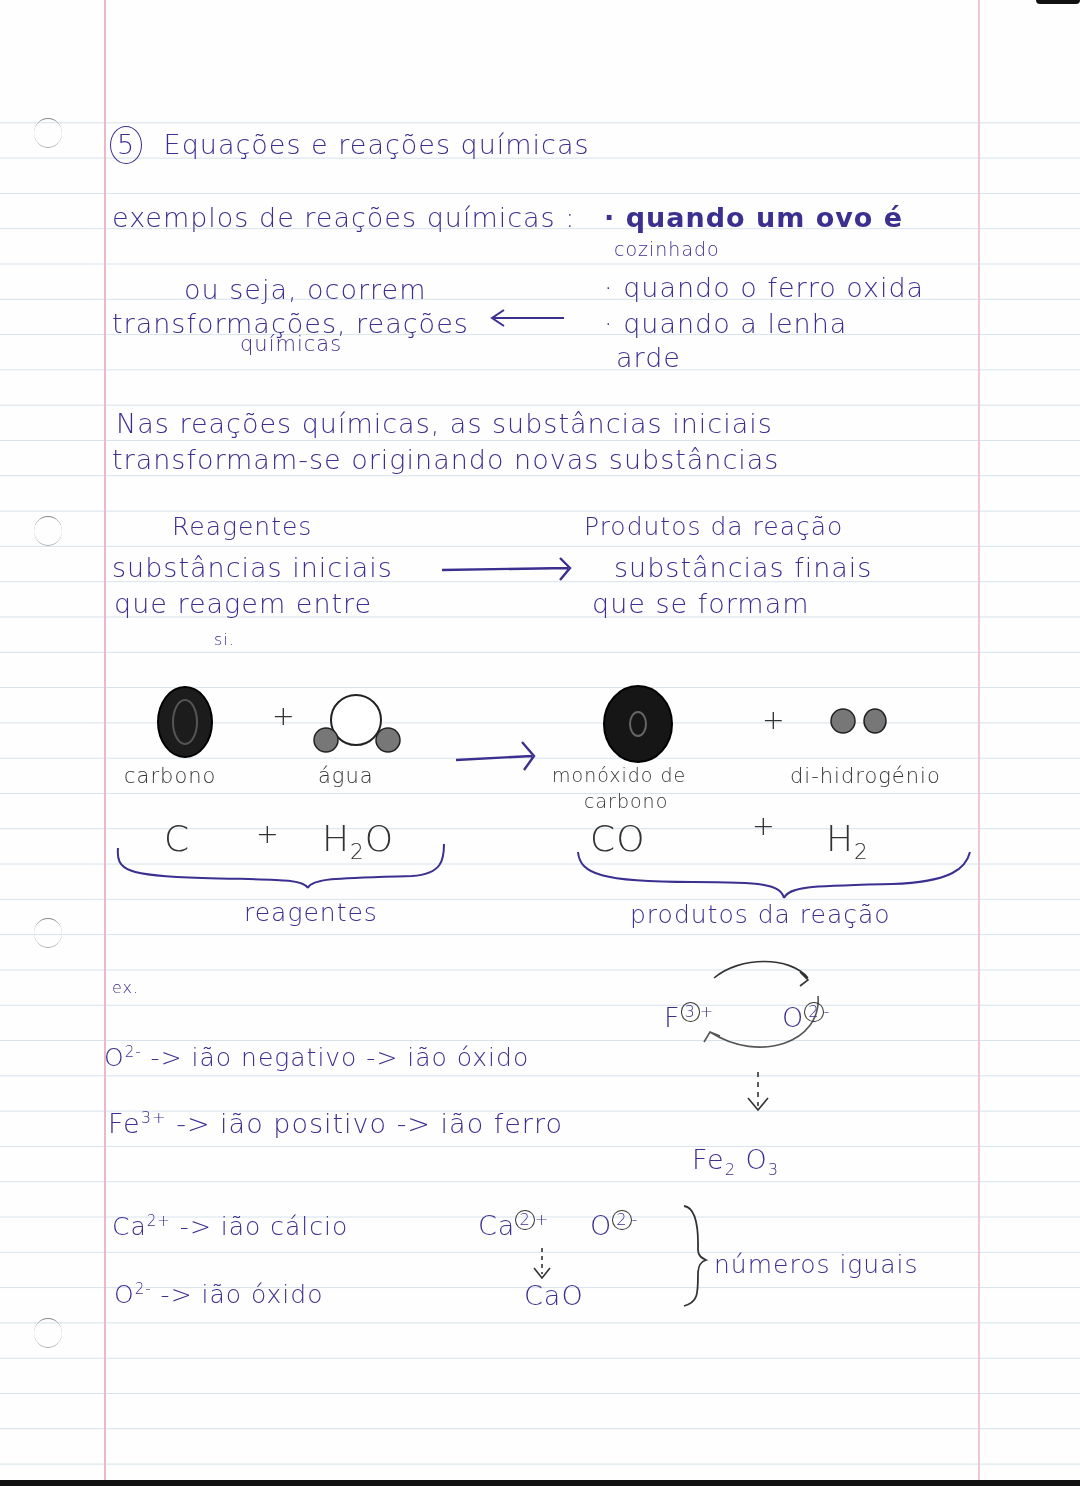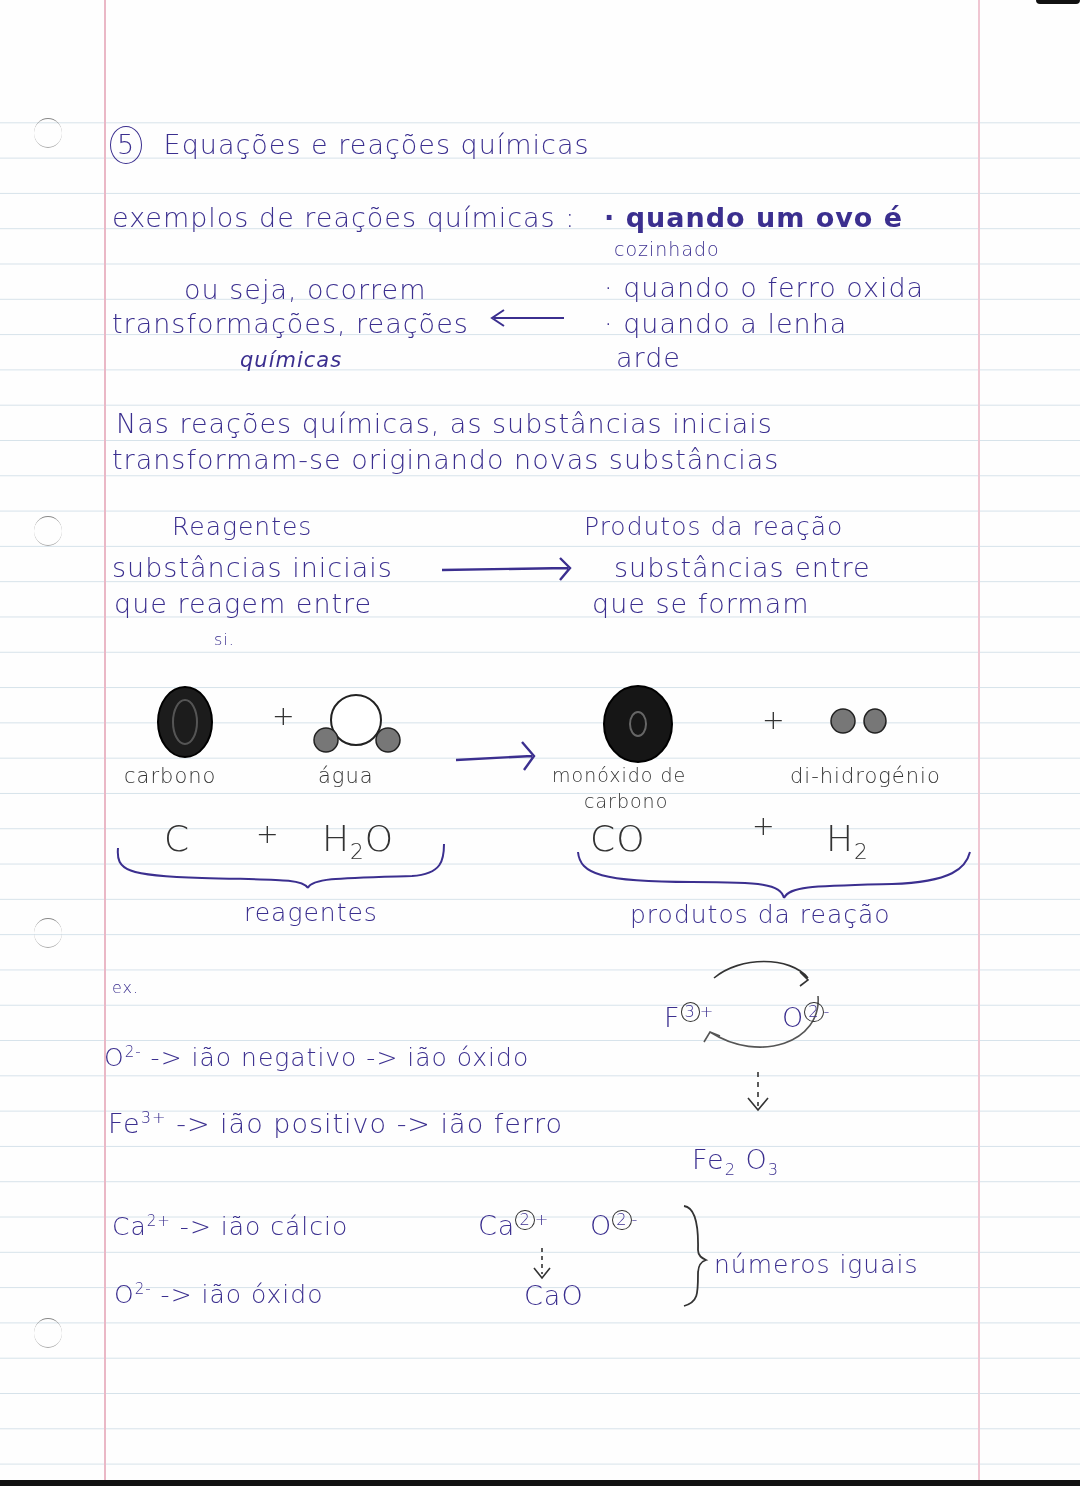--- a/index.html
+++ b/index.html
@@ -71,39 +71,39 @@
 
   <div class="t ink sz24" style="left:112px; top:202px;">exemplos de reações químicas :</div>
   <div class="t ink sz24" style="left:604px; top:202px;font-weight:bold;">· <span>quando um ovo é</span></div>
   <div class="t ink sz20" style="left:614px; top:238px;">cozinhado</div>
   <div class="t ink sz24" style="left:604px; top:272px;">· <span>quando o ferro oxida</span></div>
   <div class="t ink sz24" style="left:604px; top:308px;">· <span>quando a lenha</span></div>
   <div class="t ink sz24" style="left:616px; top:342px;">arde</div>
 
   <div class="t ink sz24" style="left:184px; top:274px;">ou seja, ocorrem</div>
   <div class="t ink sz24" style="left:112px; top:308px;">transformações, reações</div>
-  <div class="t ink sz22" style="left:240px; top:348px;font-style:italic;">químicas</div>
+  <div class="t ink sz22" style="left:240px; top:332px;">químicas</div>
   <svg style="left:488px; top:308px;" width="80" height="20">
     <path d="M76 10 L6 10 M16 2 L4 10 L16 18" stroke="#3b2f8f" stroke-width="2" fill="none"></path>
   </svg>
 
   <div class="t ink sz28" style="left:116px; top:408px;">Nas reações químicas, as substâncias iniciais</div>
   <div class="t ink sz28" style="left:112px; top:444px;">transformam-se originando novas substâncias</div>
 
   <div class="t ink sz26" style="left:172px; top:512px;">Reagentes</div>
   <div class="t ink sz24" style="left:112px; top:552px;">substâncias iniciais</div>
   <div class="t ink sz24" style="left:114px; top:588px;">que reagem entre</div>
   <div class="t ink sz18" style="left:214px; top:630px;">si.</div>
 
   <svg style="left:440px; top:556px;" width="140" height="26">
     <path d="M2 14 L128 12 M120 2 L130 12 L120 24" stroke="#3b2f8f" stroke-width="2.4" fill="none"></path>
   </svg>
 
   <div class="t ink sz26" style="left:584px; top:512px;">Produtos da reação</div>
-  <div class="t ink sz24" style="left:614px; top:552px;">substâncias entre</div>
+  <div class="t ink sz24" style="left:614px; top:552px;">substâncias finais</div>
   <div class="t ink sz24" style="left:592px; top:588px;">que se formam</div>
 
   <svg style="left:150px; top:684px;" width="70" height="76">
     <ellipse cx="35" cy="38" rx="27" ry="35" fill="#1c1c1c" stroke="#000" stroke-width="2"></ellipse>
     <ellipse cx="35" cy="38" rx="12" ry="22" fill="none" stroke="#555" stroke-width="2"></ellipse>
   </svg>
   <div class="t pencil sz24" style="left:272px; top:700px;">+</div>
   <svg style="left:310px; top:690px;" width="100" height="70">
     <circle cx="46" cy="30" r="25" fill="#fff" stroke="#222" stroke-width="2"></circle>
     <ellipse cx="16" cy="50" rx="12" ry="12" fill="#777" stroke="#222" stroke-width="1.5"></ellipse>

